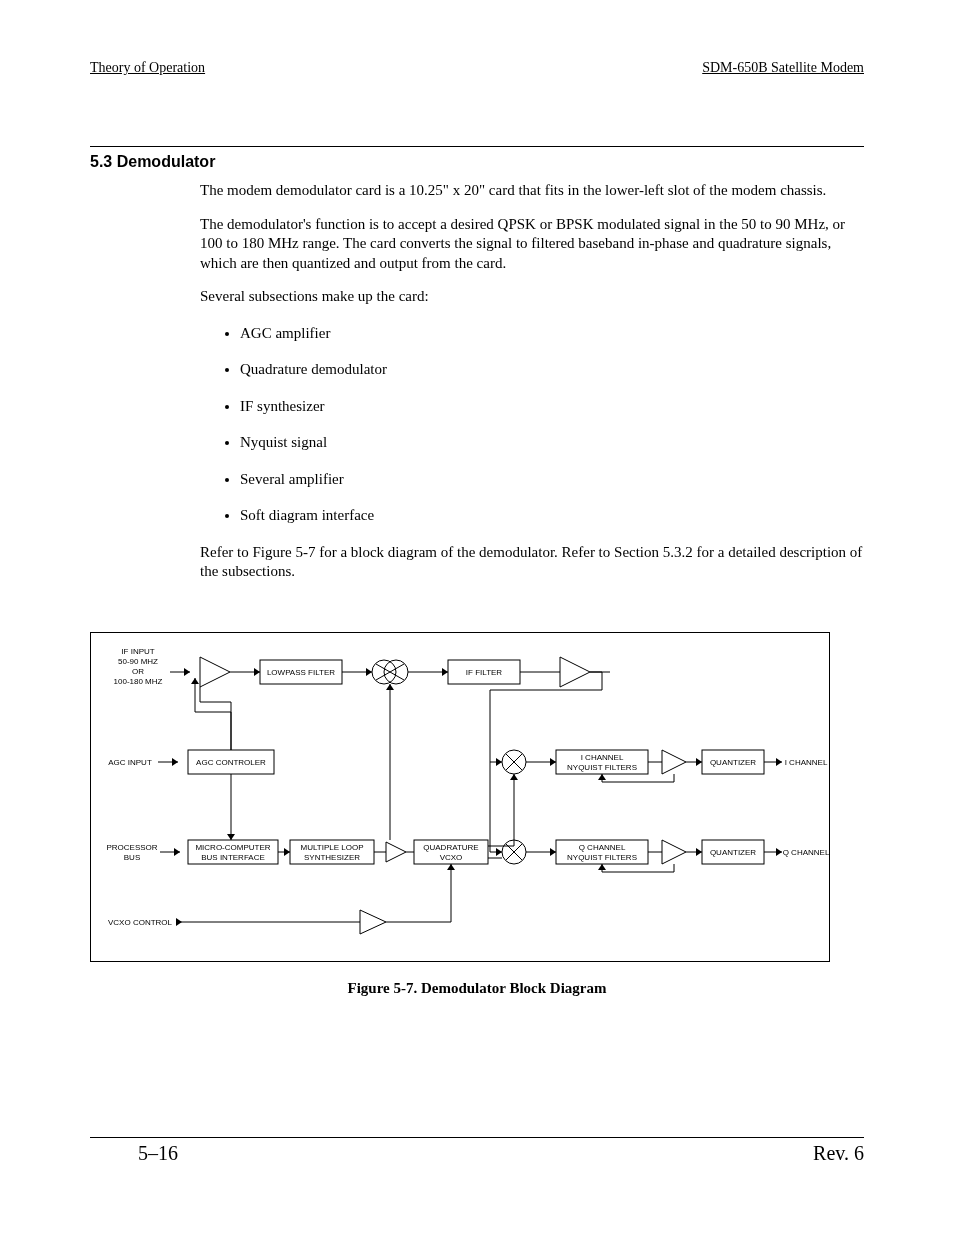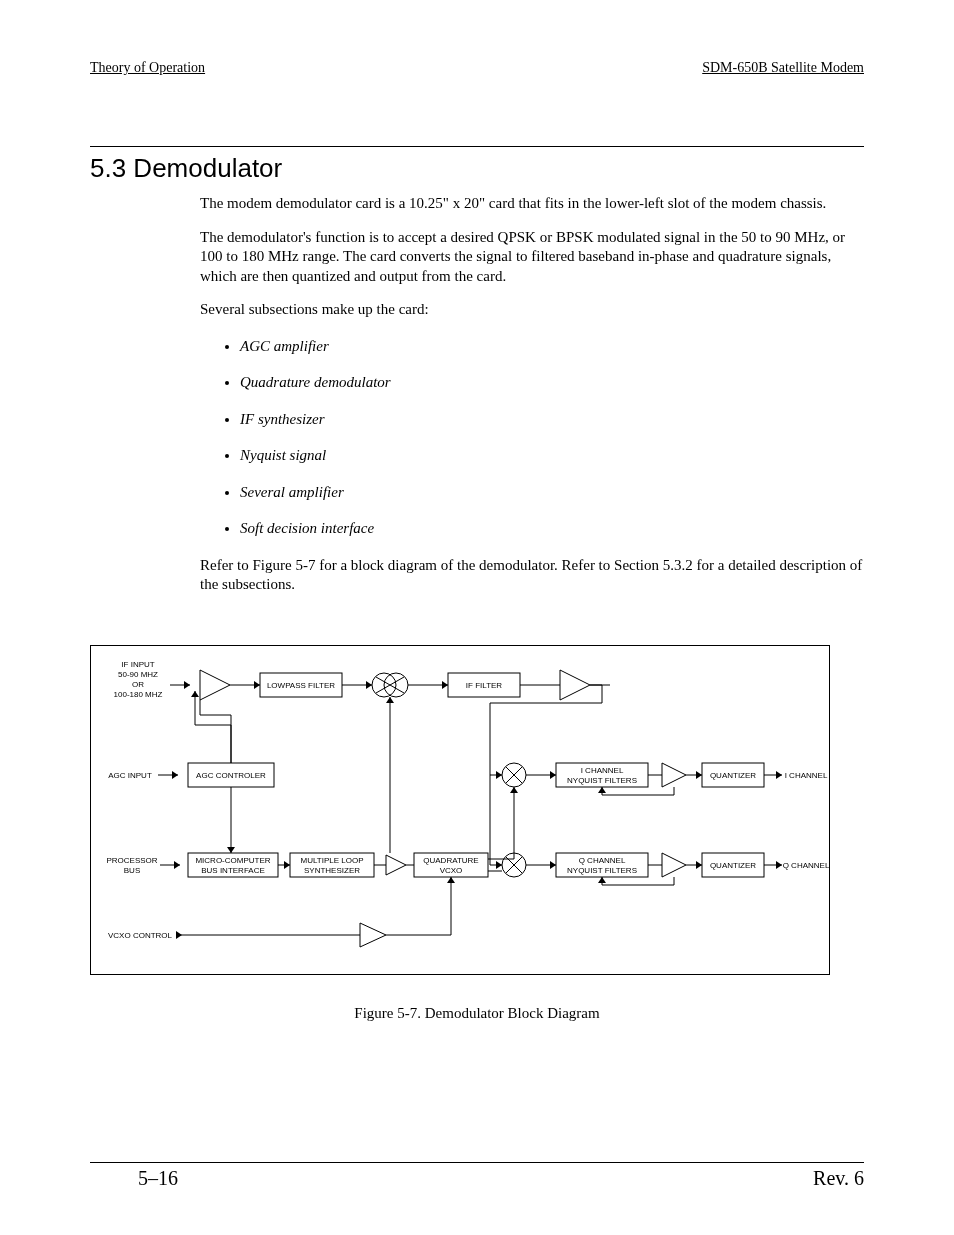--- a/index.html
+++ b/index.html
@@ -19,44 +19,44 @@
     margin-bottom: 70px;
     text-decoration: underline;
   }
   .section-rule {
     border: none;
     border-top: 1.5px solid #000;
     margin: 0 0 6px 0;
   }
   .section-heading {
     font-family: Arial, Helvetica, sans-serif;
-    font-size: 26px;
-    font-weight: normal;
+    font-size: 16px;
+    font-weight: bold;
     margin: 1px 0 10px 0;
   }
   .body-block {
     margin-left: 110px;
     margin-right: 0;
     line-height: 1.3;
   }
   .body-block p { margin: 0 0 14px 0; }
   ul.bullets {
     margin: 0 0 14px 40px;
     padding: 0;
     list-style: disc;
   }
-  ul.bullets li { margin: 17px 0; font-style: italic; }
+  ul.bullets li { margin: 17px 0; }
   .figure-wrap {
     margin-top: 50px;
   }
   .figure-caption {
     text-align: center;
-    font-weight: normal;
+    font-weight: bold;
     font-size: 15px;
-    margin-top: 30px;
+    margin-top: 18px;
   }
   svg { display: block; }
   .diag-box { fill: #fff; stroke: #000; stroke-width: 1; }
   .diag-text { font-family: Arial, Helvetica, sans-serif; font-size: 8px; }
   .diag-line { stroke: #000; stroke-width: 1; fill: none; }
   .diag-amp { fill: #fff; stroke: #000; stroke-width: 1; }
   .diag-mixer { fill: none; stroke: #000; stroke-width: 1; }
   .footer-rule {
     border: none;
     border-top: 1px solid #000;
@@ -85,21 +85,21 @@
 <div class="body-block">
   <p>The modem demodulator card is a 10.25" x 20" card that fits in the lower-left slot of the modem chassis.</p>
   <p>The demodulator's function is to accept a desired QPSK or BPSK modulated signal in the 50 to 90 MHz, or 100 to 180 MHz range. The card converts the signal to filtered baseband in-phase and quadrature signals, which are then quantized and output from the card.</p>
   <p>Several subsections make up the card:</p>
   <ul class="bullets">
     <li>AGC amplifier</li>
     <li>Quadrature demodulator</li>
     <li>IF synthesizer</li>
     <li>Nyquist signal</li>
     <li>Several amplifier</li>
-    <li>Soft decision interface</li>
+    <li>Soft diagram interface</li>
   </ul>
   <p>Refer to Figure 5-7 for a block diagram of the demodulator. Refer to Section 5.3.2 for a detailed description of the subsections.</p>
 </div>
 
 <div class="figure-wrap">
 <svg viewBox="0 0 740 330" width="740" height="330">
 
   <rect x="0.5" y="0.5" width="739" height="329" class="diag-box"></rect>
 
   <text class="diag-text" x="48" y="22" text-anchor="middle">IF INPUT</text>

